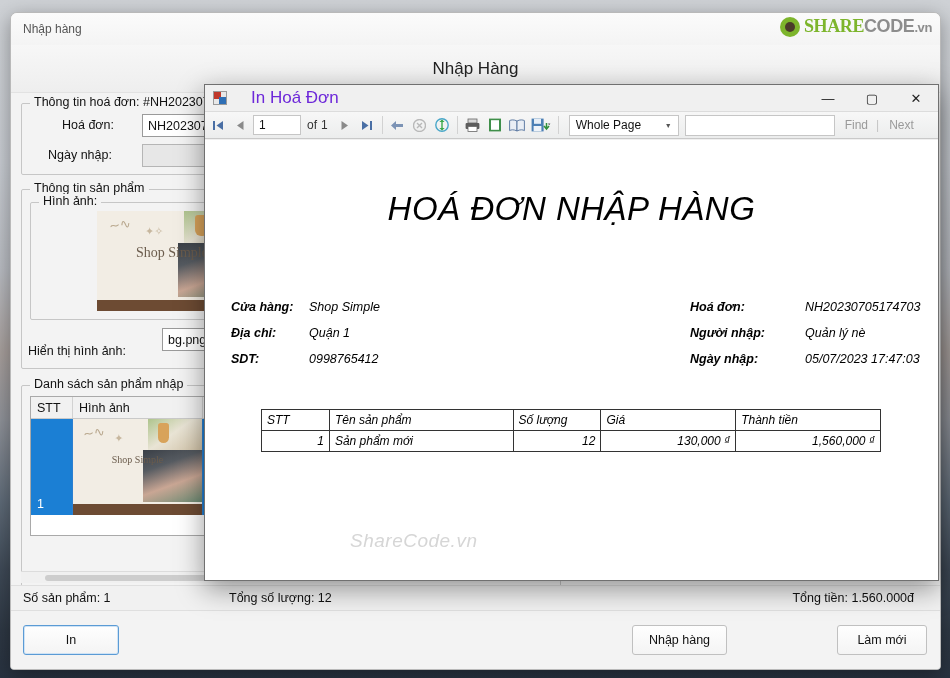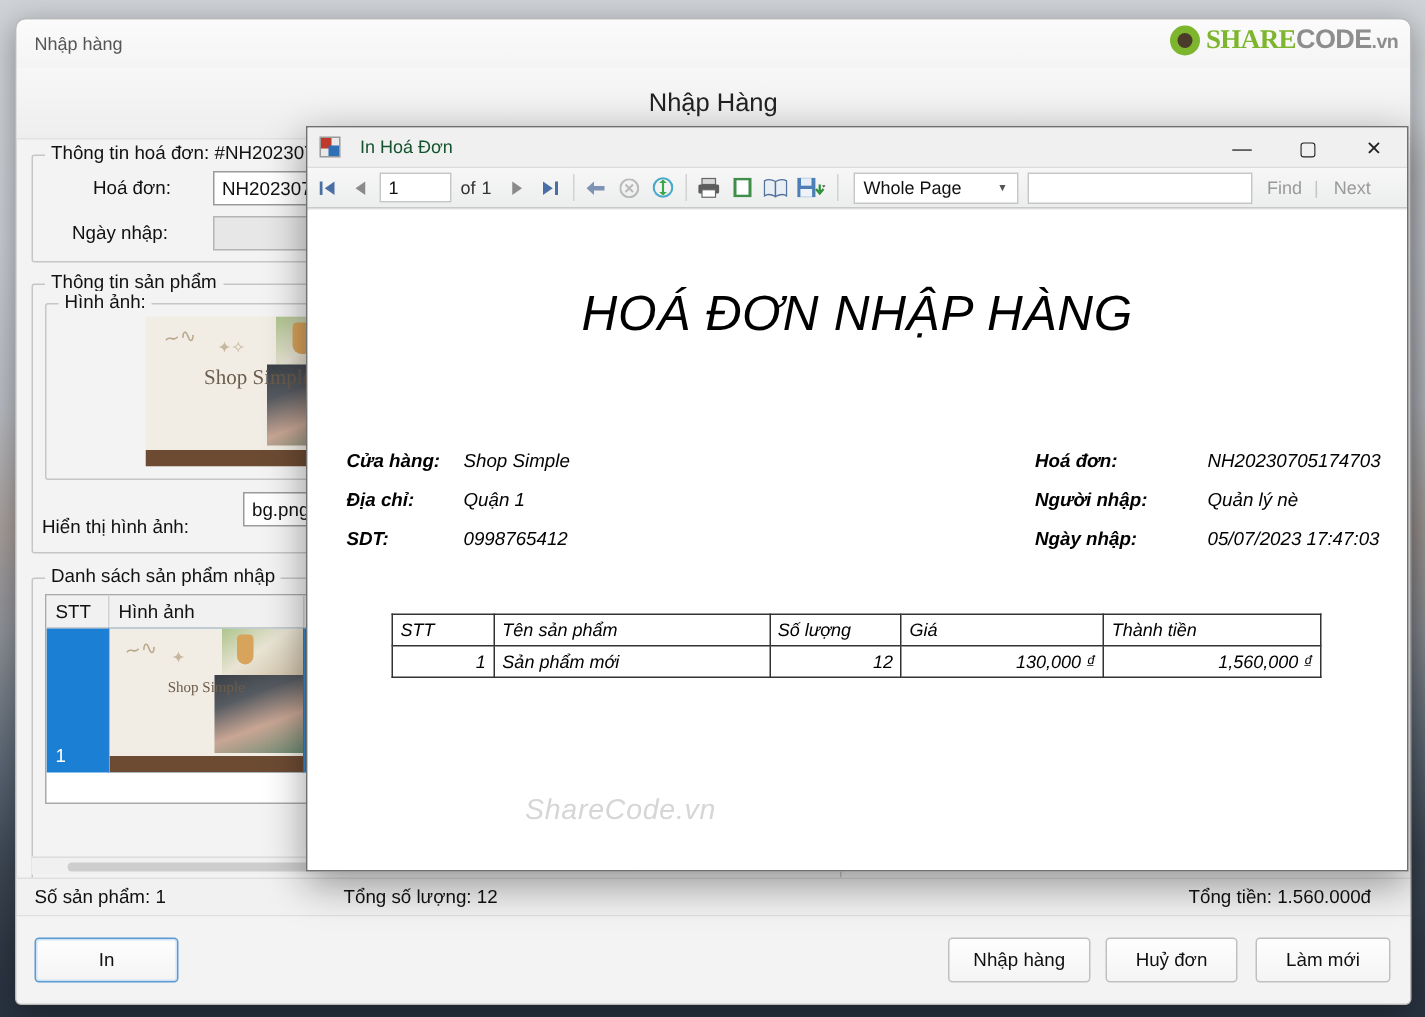--- a/index.html
+++ b/index.html
@@ -152,21 +152,21 @@
   .dlg {
     position:absolute; left:204px; top:84px; width:735px; height:497px;
     background:#f0f0f0; border:1px solid #707070;
     box-shadow:0 8px 26px rgba(0,0,0,0.40);
     overflow:hidden;
   }
   .dlg-title {
     height:26px; background:#f0f0f0; display:flex; align-items:center;
     padding-left:8px; position:relative;
   }
-  .dlg-title .t { font-size:12px; color:#14532d; margin-left:13px;}
+  .dlg-title .t { font-size:17px; color:#6d28d9; margin-left:24px;}
   .dlg-icon {
     width:14px;height:14px;position:relative; display:inline-block;
     background:#e8e8e8; border:1px solid #9a9a9a;
   }
   .dlg-icon::before{content:"";position:absolute;left:0;top:0;width:7px;height:7px;background:#c0392b;}
   .dlg-icon::after{content:"";position:absolute;right:0;bottom:0;width:7px;height:7px;background:#2e6fb5;}
   .wc { position:absolute; top:0; height:26px; width:44px; display:flex;
         align-items:center; justify-content:center; font-size:13px; color:#222; }
   .wc-min{right:88px;} .wc-max{right:44px;} .wc-close{right:0;}
 
@@ -298,21 +298,20 @@
 
     <div class="statusbar">
       <span style="left:12px;">Số sản phẩm: 1</span>
       <span style="left:218px;">Tổng số lượng: 12</span>
       <span style="right:26px;">Tổng tiền: 1.560.000đ</span>
     </div>
 
     <div class="bottombar">
       <div class="btn focus" style="left:12px; top:14px; width:96px;">In</div>
       <div class="btn" style="left:621px; top:14px; width:95px;">Nhập hàng</div>
-      <div class="btn" style="left:726px; top:14px; width:88px;">Huỷ đơn</div>
       <div class="btn" style="left:826px; top:14px; width:90px;">Làm mới</div>
     </div>
 
   </div>
 </div>
 
 <div class="dlg">
 
   <div class="dlg-title">
     <span class="dlg-icon"></span>

